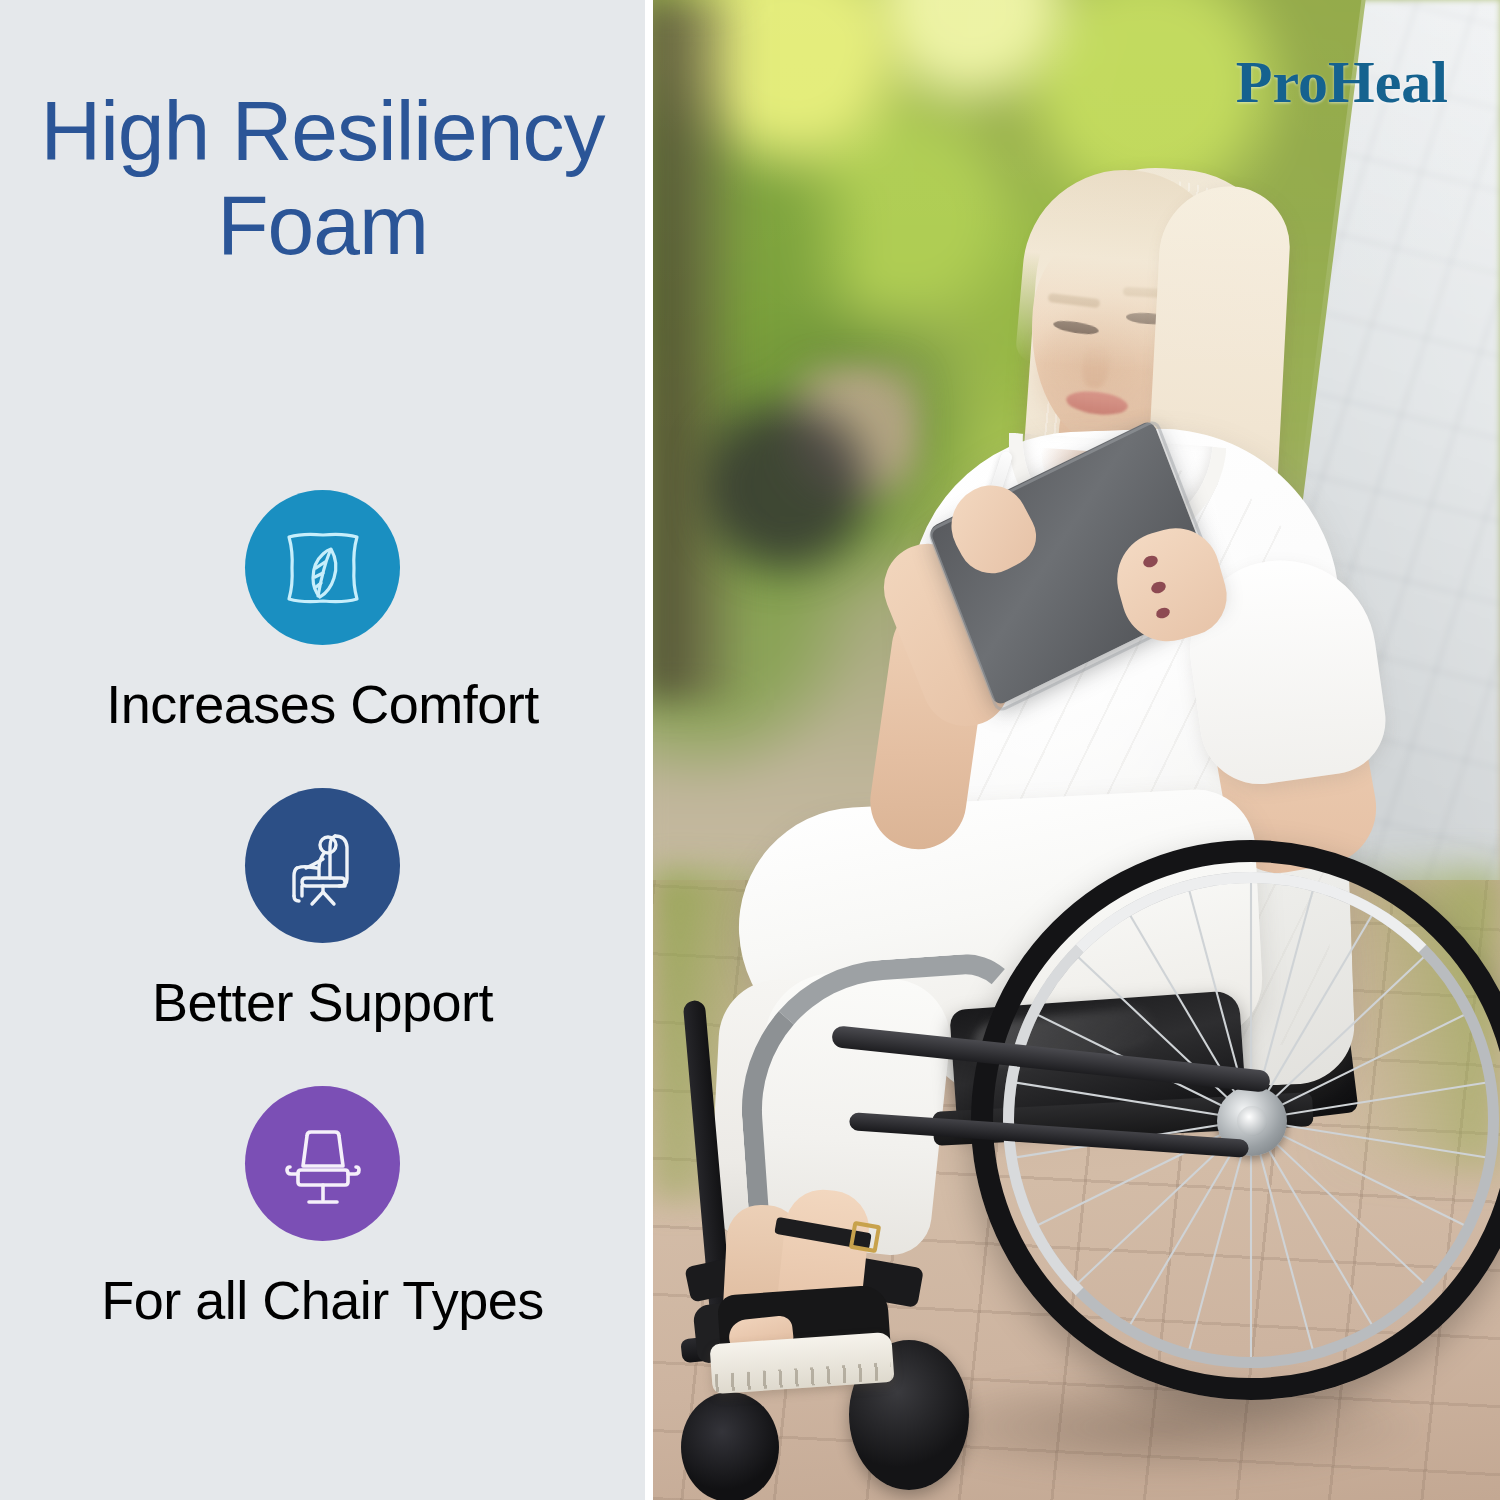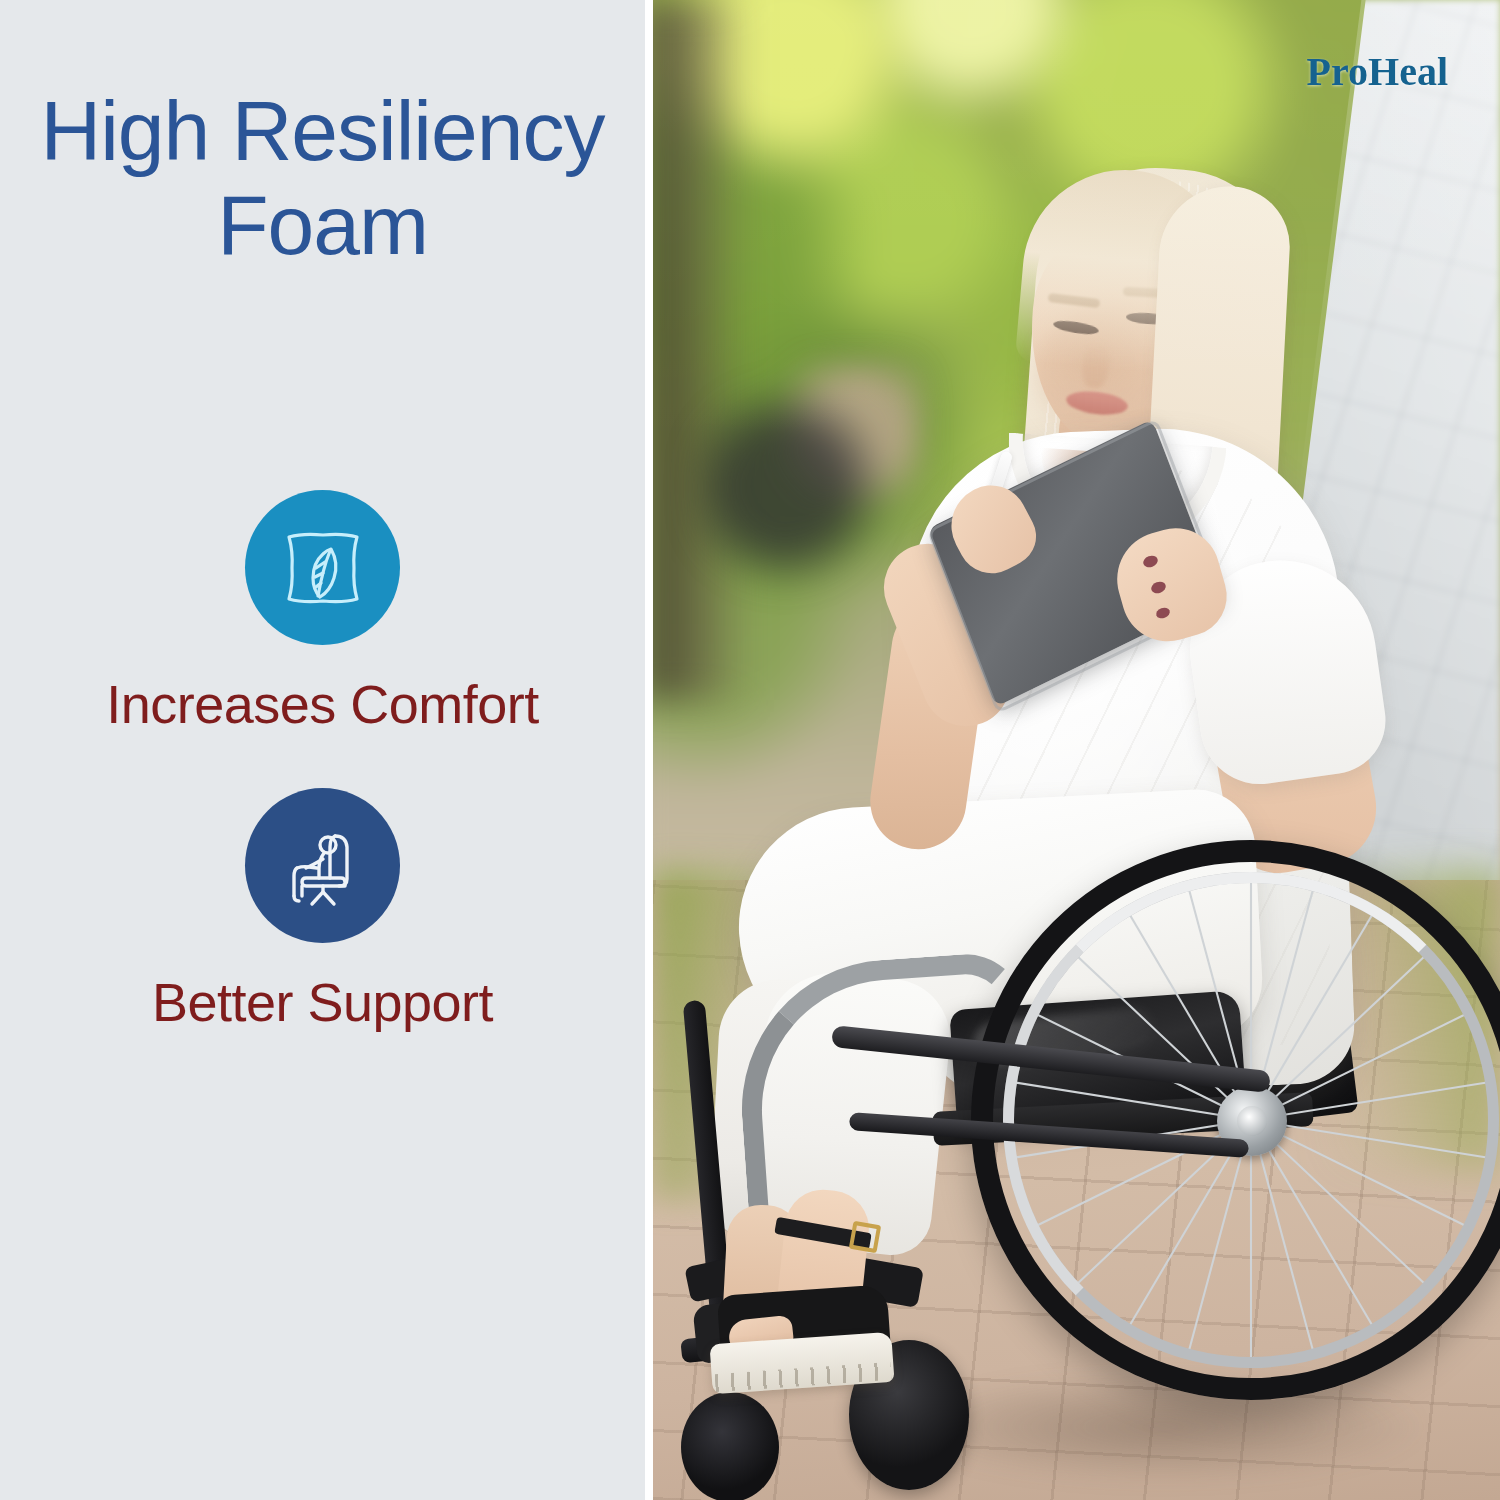--- a/index.html
+++ b/index.html
@@ -76,21 +76,21 @@
   .circle-comfort { background: #1a8fc1; }
   .circle-support { background: #2c4f86; }
   .circle-chair   { background: #7b4fb5; }
 
   .feature-label {
     margin-top: 32px;
     font-family: "Liberation Sans", sans-serif;
     font-weight: normal;
     font-size: 54px;
     line-height: 1;
-    color: #7f1d1d;
+    color: #000000;
     letter-spacing: -0.5px;
     text-align: center;
     white-space: nowrap;
   }
 
   
   .divider {
     width: 8px;
     height: 1500px;
     background: #ffffff;
@@ -850,21 +850,21 @@
     pointer-events: none;
   }
 
   
   .logo {
     position: absolute;
     right: 52px;
     top: 52px;
     font-family: "Liberation Serif", serif;
     font-weight: bold;
-    font-size: 40px;
+    font-size: 60px;
     line-height: 1;
     color: #15628f;
     letter-spacing: 0px;
     text-shadow: 0 1px 3px rgba(255,255,255,0.55);
     white-space: nowrap;
   }
 </style>
 </head>
 <body>
 
@@ -909,20 +909,37 @@
 
             <path d="M24 52 Q30 50 36 51 L44 52"></path>
             <path d="M24 52 Q21 54 21 60 L21 80"></path>
             <path d="M21 80 Q21 85 26 85"></path>
             <path d="M29 70 L29 80"></path>
           </svg>
         </div>
         <div class="feature-label">Better Support</div>
       </div>
 
+      <div class="feature">
+        <div class="icon-circle circle-chair">
+          <svg width="100" height="100" viewBox="0 0 100 100" fill="none" stroke="#f5f0fa" stroke-width="3.6" stroke-linecap="round" stroke-linejoin="round">
+
+            <path d="M38 18 L62 18 Q66 18 66 22 L70 52 L30 52 L34 22 Q34 18 38 18 Z"></path>
+
+            <path d="M28 56 L72 56 Q75 56 75 59 L75 68 Q75 71 72 71 L28 71 Q25 71 25 68 L25 59 Q25 56 28 56 Z"></path>
+
+            <path d="M25 60 L18 60 Q14 60 14 56 Q14 53 17 53"></path>
+            <path d="M75 60 L82 60 Q86 60 86 56 Q86 53 83 53"></path>
+
+            <path d="M50 71 L50 86"></path>
+            <path d="M36 88 L64 88"></path>
+          </svg>
+        </div>
+        <div class="feature-label">For all Chair Types</div>
+      </div>
 
     </div>
   </div>
 
   <div class="divider"></div>
 
   <div class="photo-panel">
 
     <div class="bg-foliage"></div>
     <div class="tree-trunk"></div>

